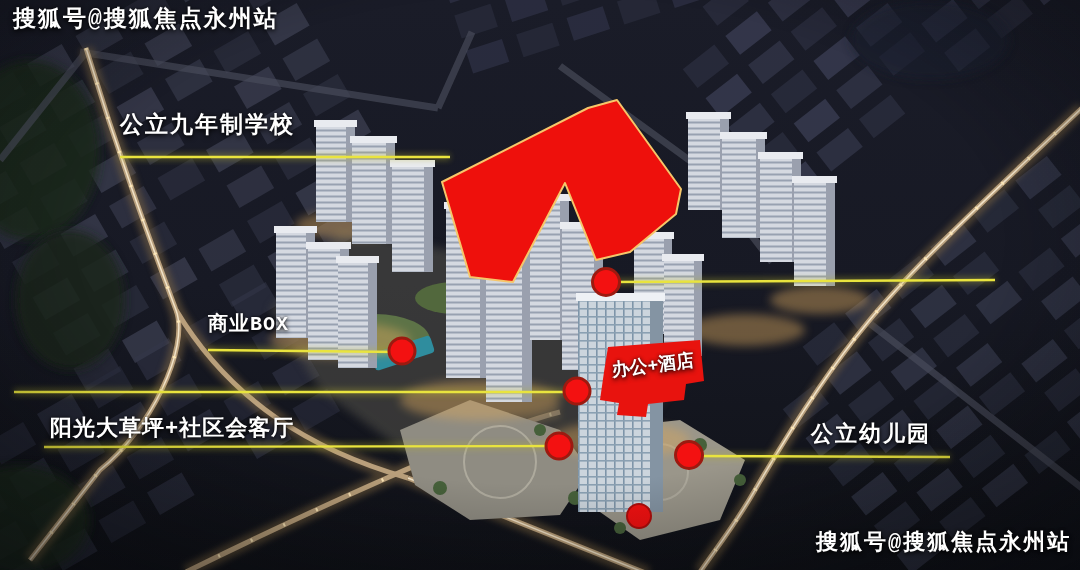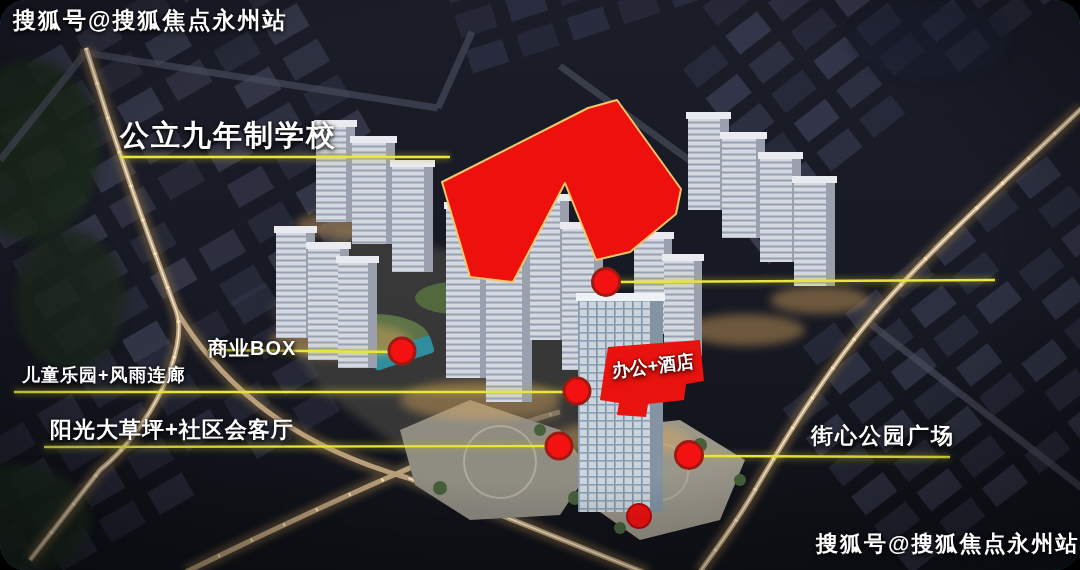--- a/index.html
+++ b/index.html
@@ -1,26 +1,26 @@
 <!DOCTYPE html>
 <html><head>
 <meta charset="utf-8">
 <style>
   html,body{margin:0;padding:0;background:#000;}
   .stage{position:relative;width:1080px;height:570px;overflow:hidden;
-         background:#0f766e;font-family:Liberation Sans, sans-serif;border-radius:26px;}
+         background:#0f766e;font-family:Liberation Mono, monospace;}
   .scene{position:absolute;left:0;top:0;}
   .lbl{position:absolute;color:#fff;font-weight:bold;white-space:nowrap;
        text-shadow:0 2px 5px rgba(0,0,0,.9),0 0 3px rgba(0,0,0,.7);
        letter-spacing:1px;line-height:1.1;}
   .wm-tl{left:13px;top:8px;font-size:23px;letter-spacing:2px;}
   .wm-br{left:816px;top:532px;font-size:22px;letter-spacing:2px;}
-  .lbl-school{left:120px;top:120px;font-size:29px;letter-spacing:2px;}
+  .lbl-school{left:120px;top:114px;font-size:23px;letter-spacing:2px;}
   .lbl-kind{left:871px;top:243px;font-size:23px;letter-spacing:2px;}
-  .lbl-comm{left:208px;top:314px;font-size:20px;margin-top:23px;}
+  .lbl-comm{left:208px;top:314px;font-size:20px;}
   .lbl-child{left:22px;top:366px;font-size:18px;}
   .lbl-lawn{left:50px;top:418px;font-size:22px;}
   .lbl-plaza{left:811px;top:424px;font-size:22px;letter-spacing:2px;}
   .lbl-office{left:598px;top:357px;width:110px;text-align:center;font-size:18px;
               transform:rotate(-7deg);letter-spacing:0;}
 </style>
 </head>
 <body>
 
 <div class="stage">
@@ -460,19 +460,18 @@
     <circle cx="689" cy="455" r="13.5"></circle>
     <circle cx="639" cy="516" r="12" stroke="#b00d0b" stroke-width="2"></circle>
   </g>
 
   <rect width="1080" height="570" fill="url(#vg)"></rect>
 </svg>
 
 <div class="lbl wm-tl">搜狐号@搜狐焦点永州站</div>
 <div class="lbl lbl-school">公立九年制学校</div>
 <div class="lbl lbl-comm">商业BOX</div>
-<div class="lbl lbl-child">儿童乐园+风雨连廊</div>
 <div class="lbl lbl-lawn">阳光大草坪+社区会客厅</div>
-<div class="lbl lbl-plaza">街心公园广场</div>
+<div class="lbl lbl-plaza">公立幼儿园</div>
 <div class="lbl lbl-office">办公+酒店</div>
 <div class="lbl wm-br">搜狐号@搜狐焦点永州站</div>
 
 </div>
 
 </body></html>

